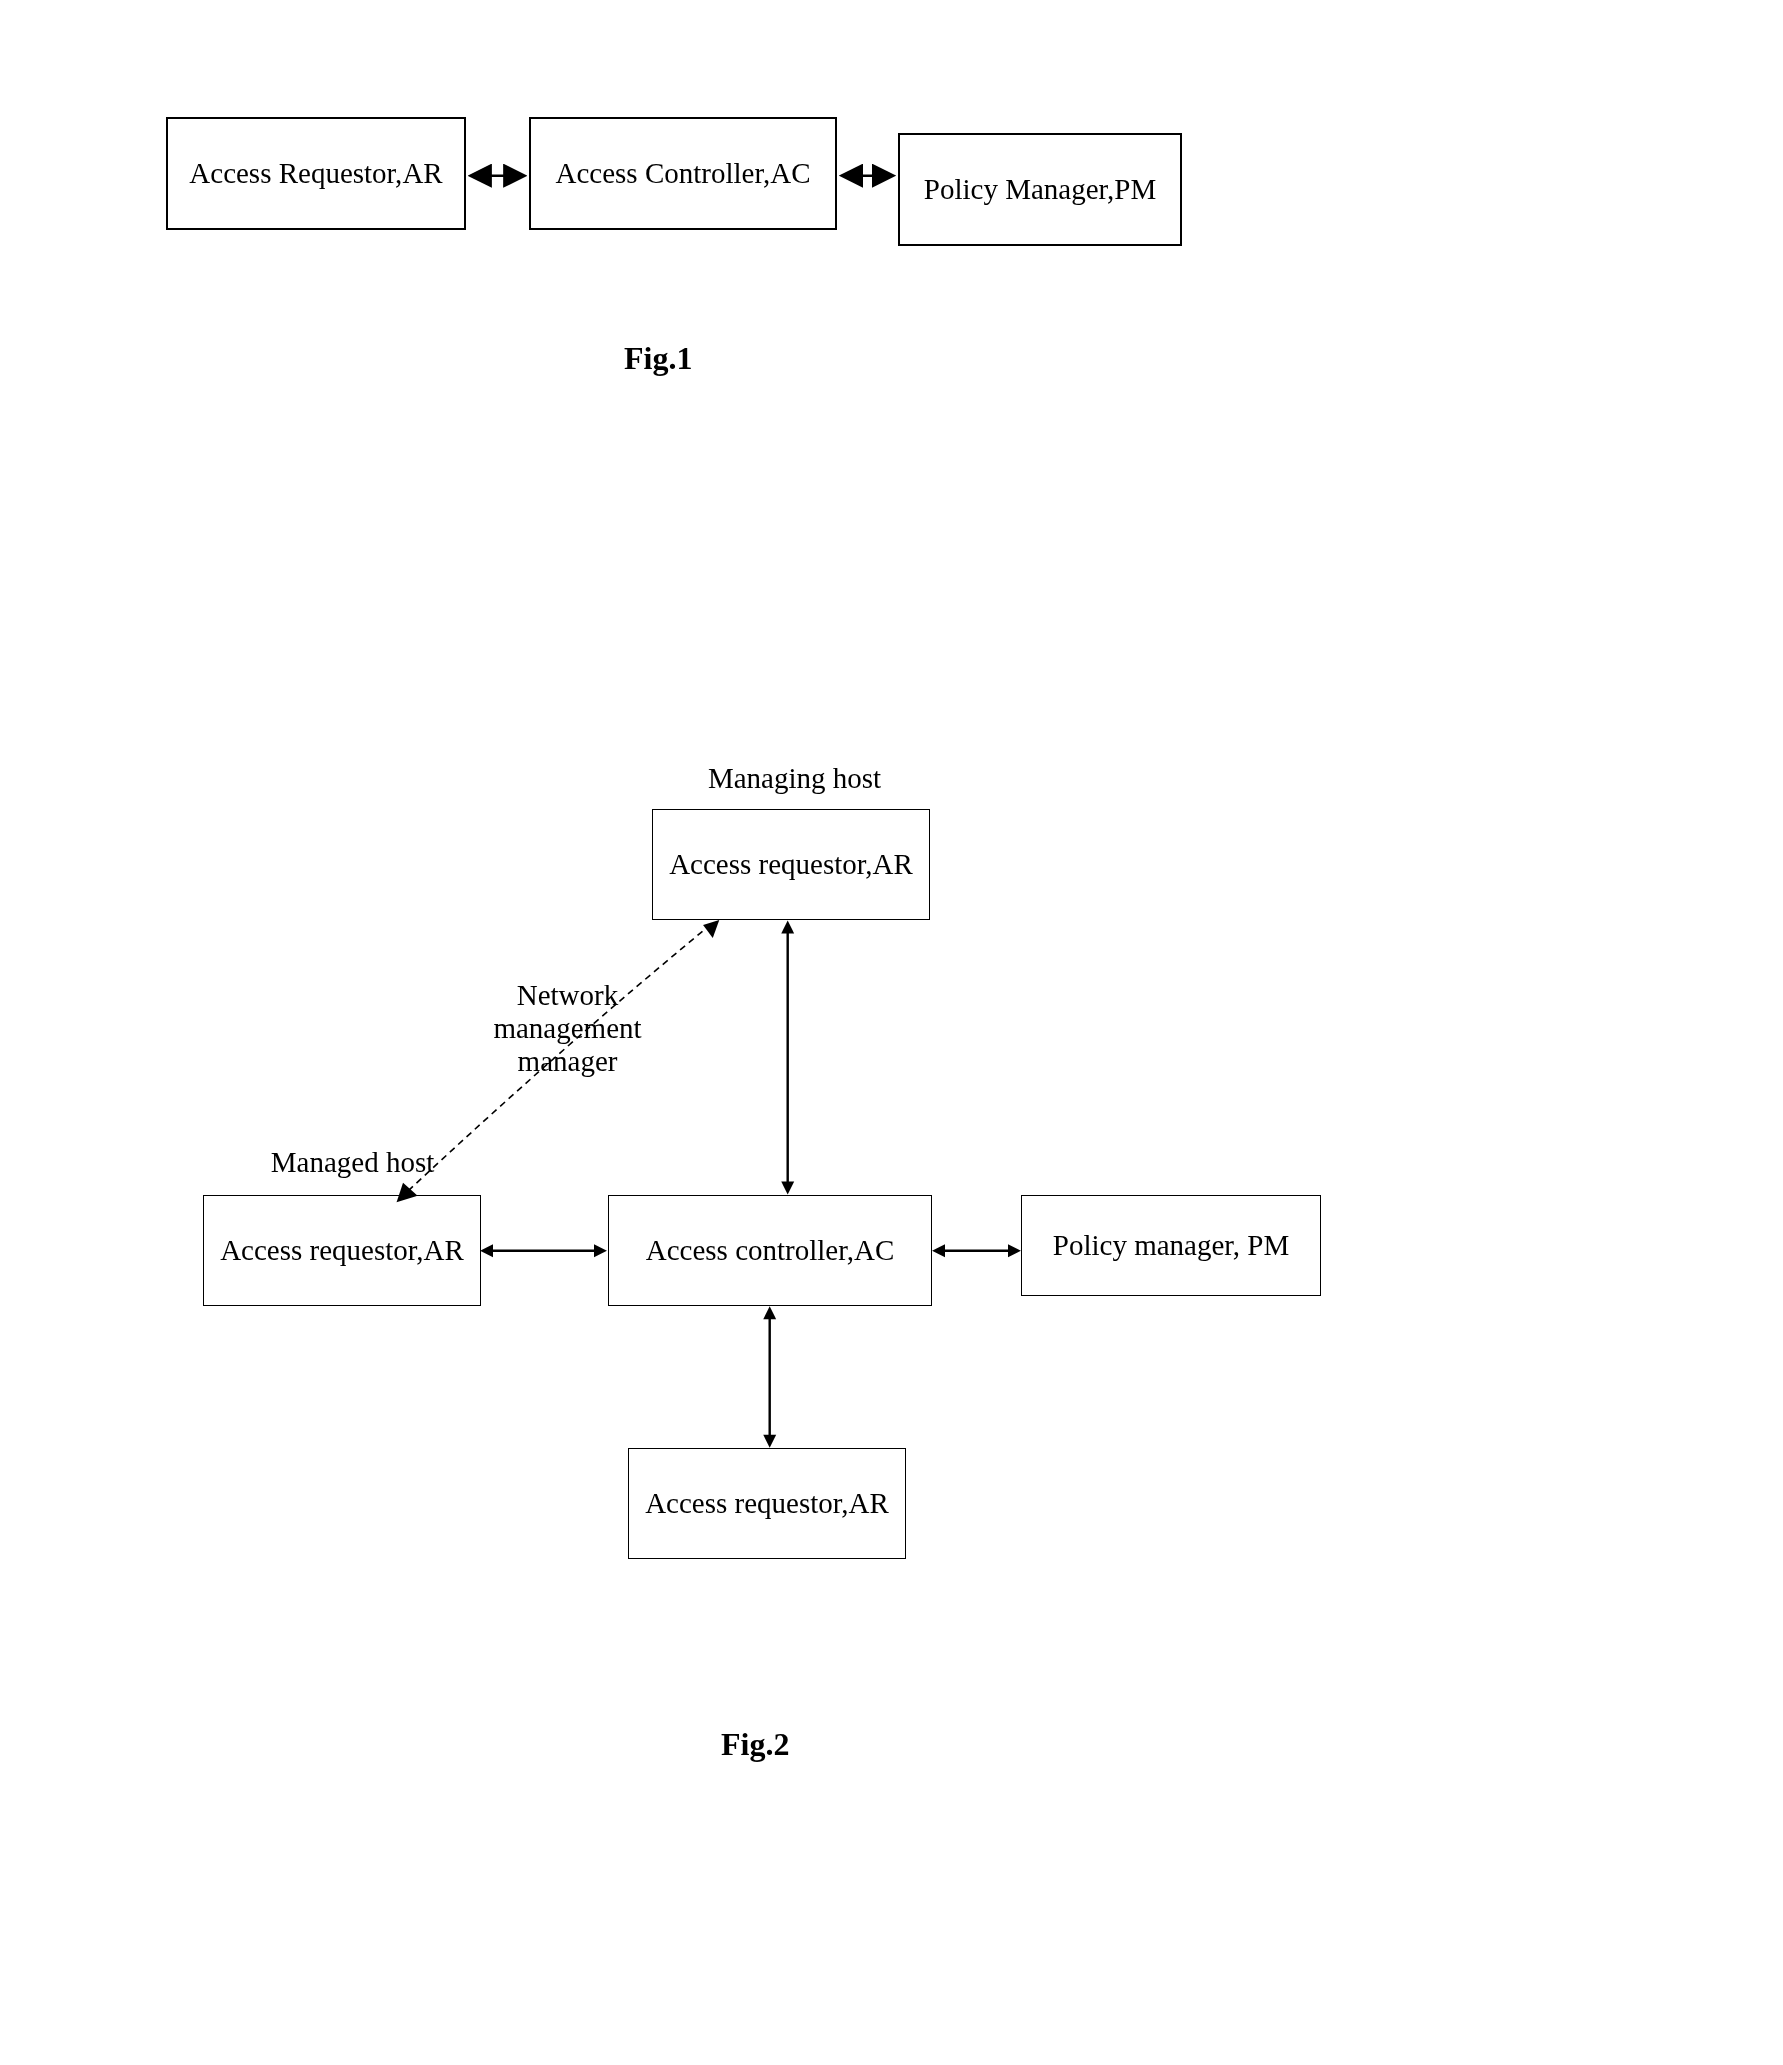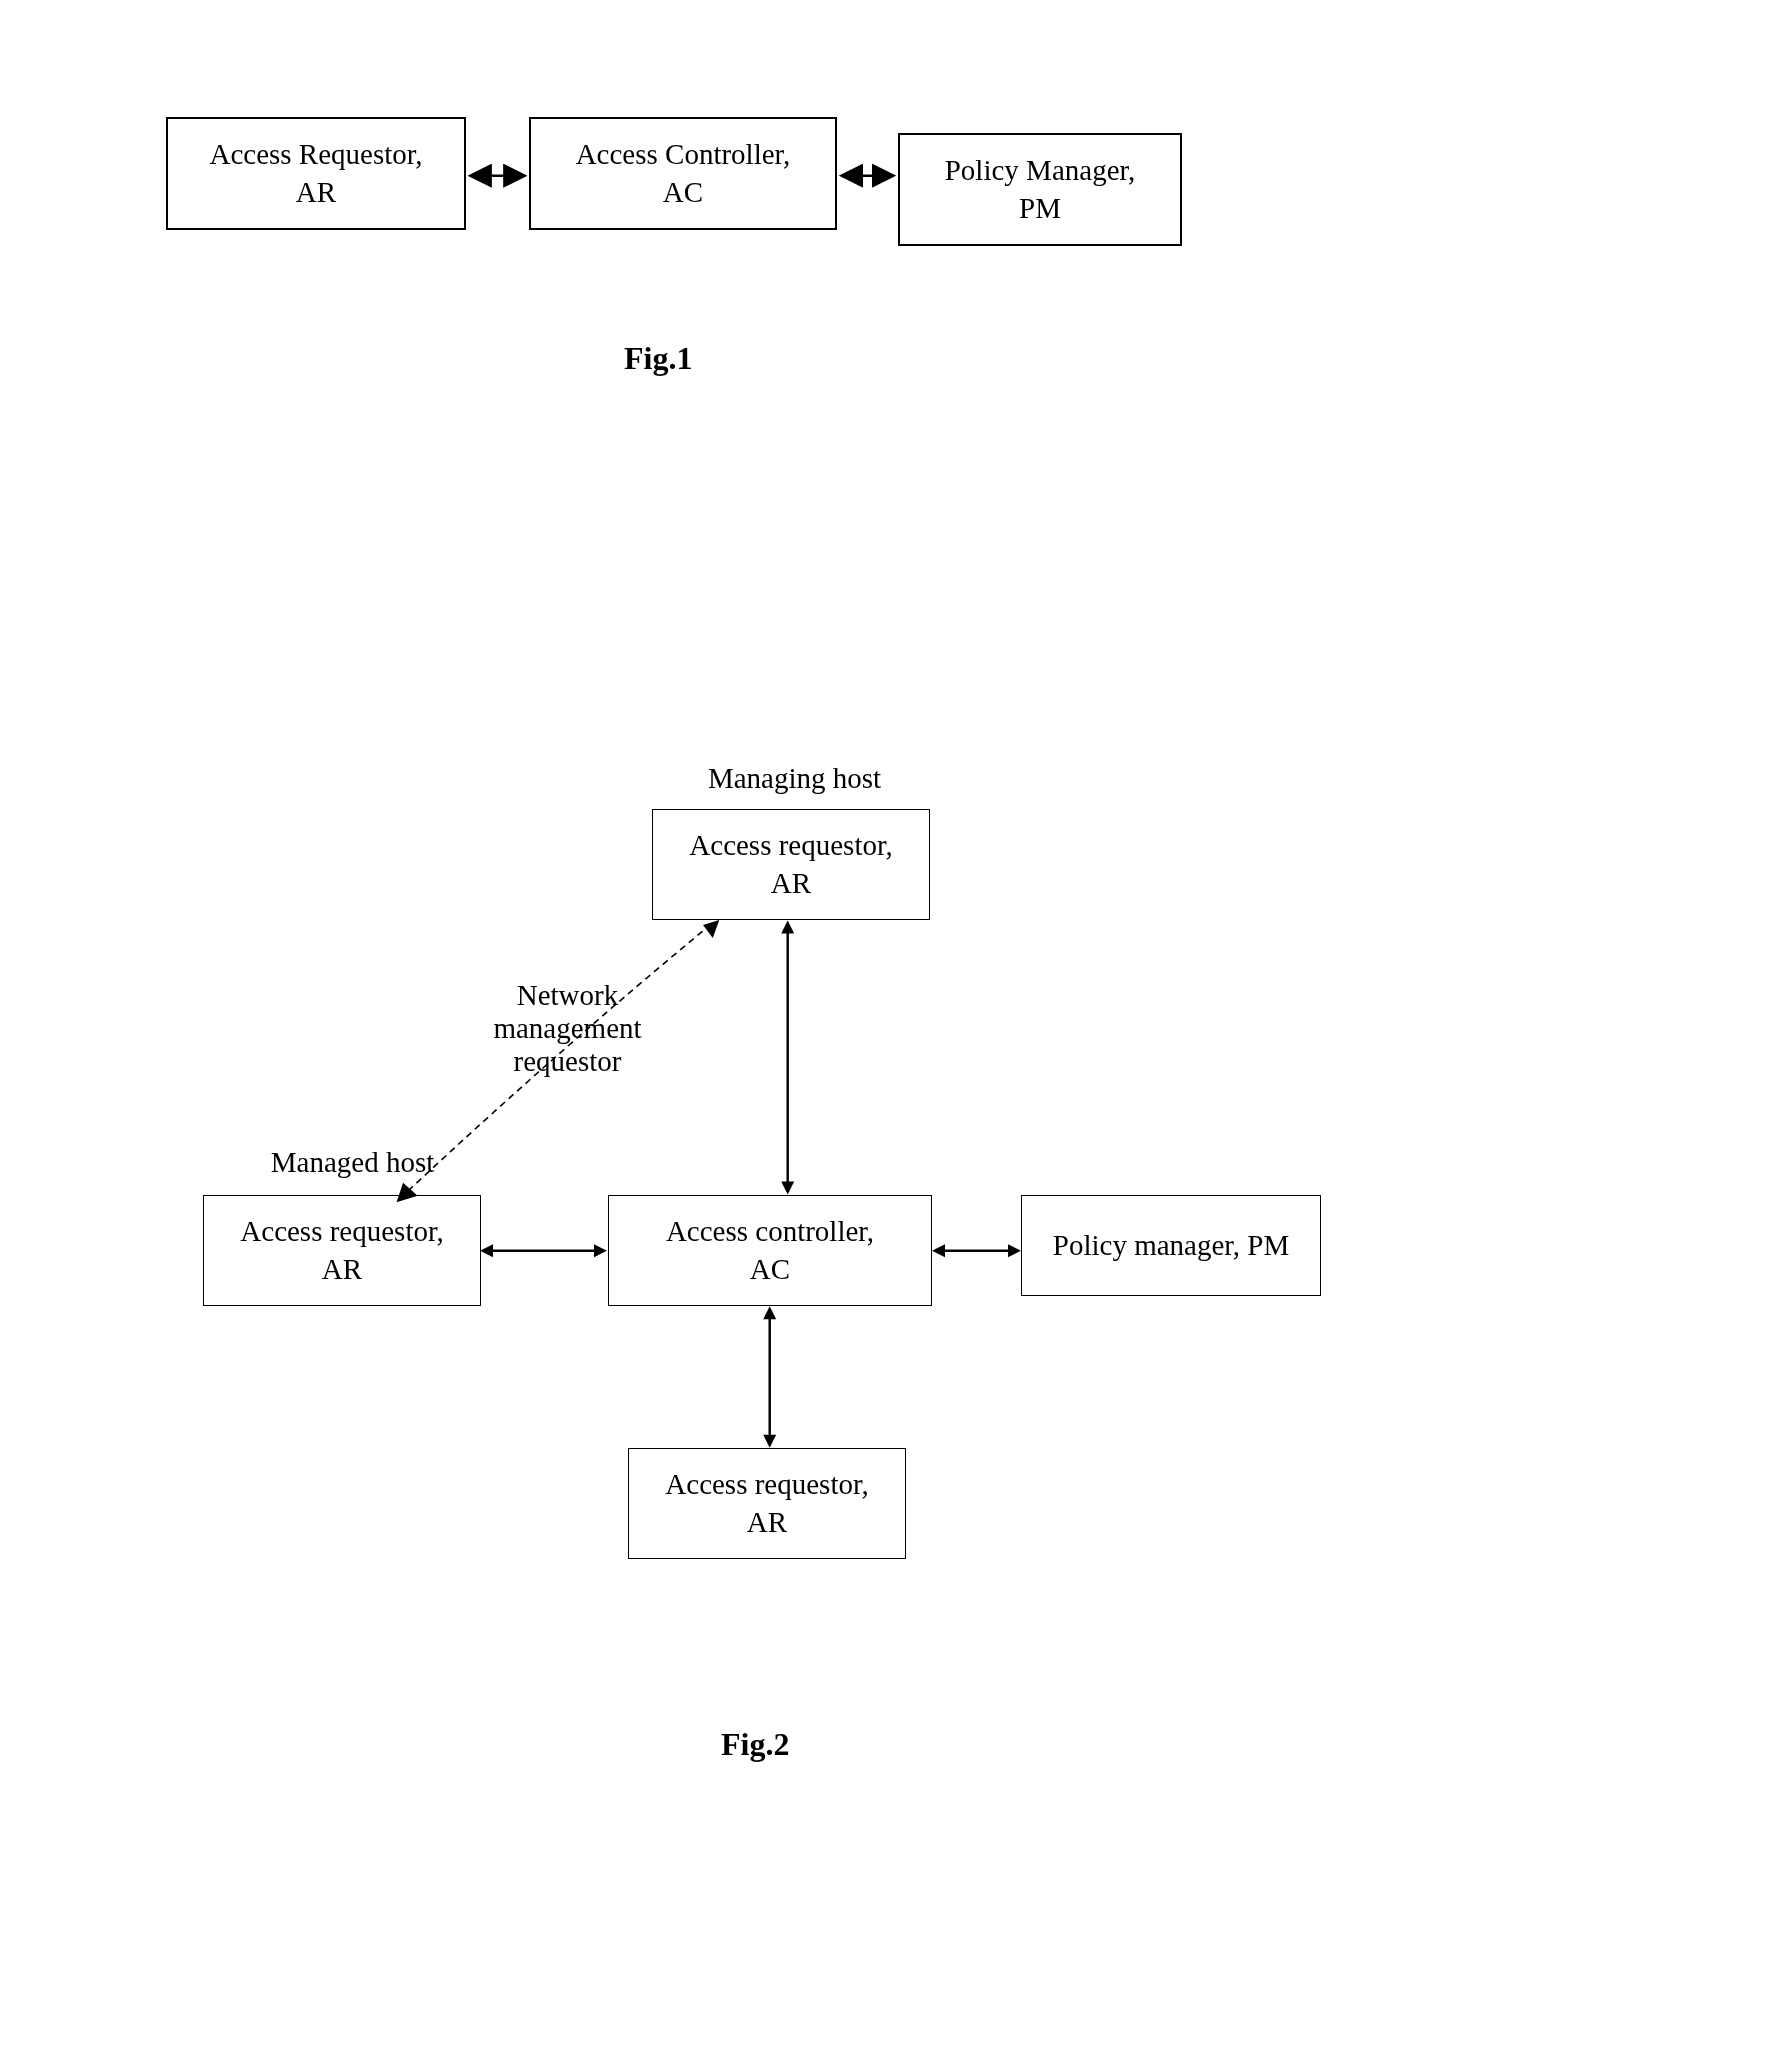--- a/index.html
+++ b/index.html
@@ -11,21 +11,21 @@
       font-family: "Times New Roman", Times, serif;
       background: #fff;
       width: 1783px;
       height: 2066px;
       position: relative;
     }
     .box {
       position: absolute;
       border: 2.4px solid #000;
       display: flex;
-      flex-direction: column;
+      flex-direction: row;
       align-items: center;
       justify-content: center;
       text-align: center;
       font-size: 29px;
       line-height: 1.3;
       background: #fff;
     }
     .box-thin {
       border-width: 1.6px;
     }
@@ -85,21 +85,21 @@
 <div class="label" style="left:681px; top:762px; width:227px;">Managing host</div>
 
 <div class="box box-thin" style="left:652px; top:809px; width:278px; height:111px;">
   <span>Access requestor,</span>
   <span>AR</span>
 </div>
 
 <div class="label" style="left:462px; top:972px; width:211px; text-align:center;margin-top:7px;">
   <div>Network</div>
   <div>management</div>
-  <div>requestor</div>
+  <div>manager</div>
 </div>
 
 <div class="label" style="left:247px; top:1146px; width:211px;">Managed host</div>
 
 <div class="box box-thin" style="left:203px; top:1195px; width:278px; height:111px;">
   <span>Access requestor,</span>
   <span>AR</span>
 </div>
 
 <div class="box box-thin" style="left:608px; top:1195px; width:324px; height:111px;">

